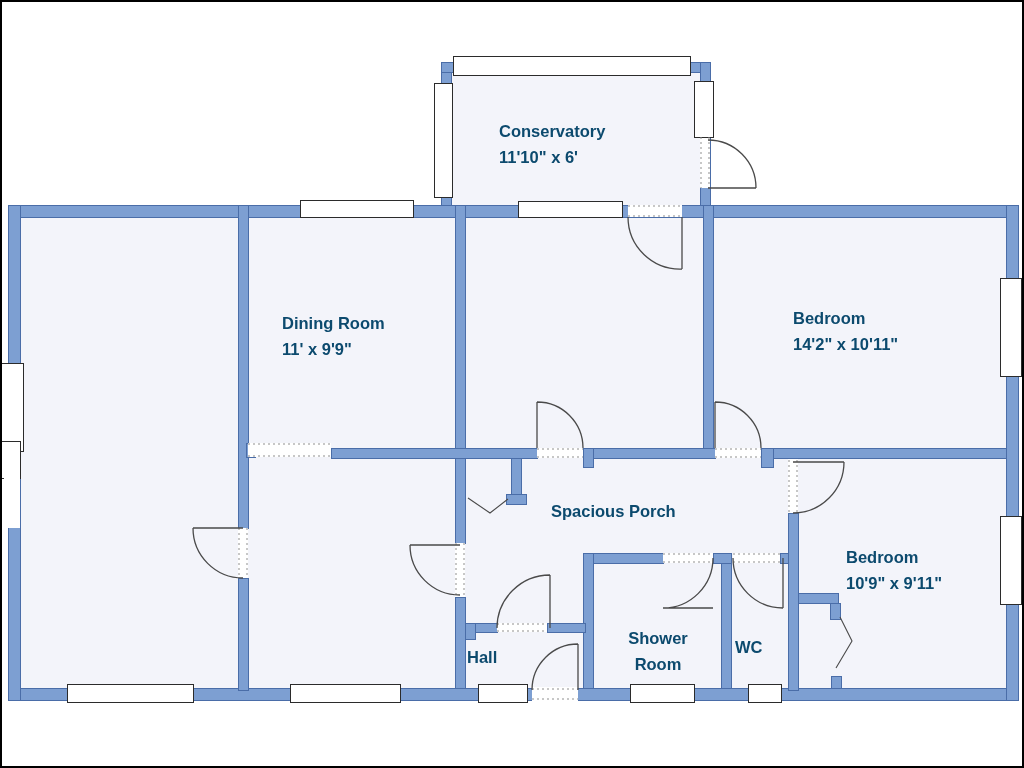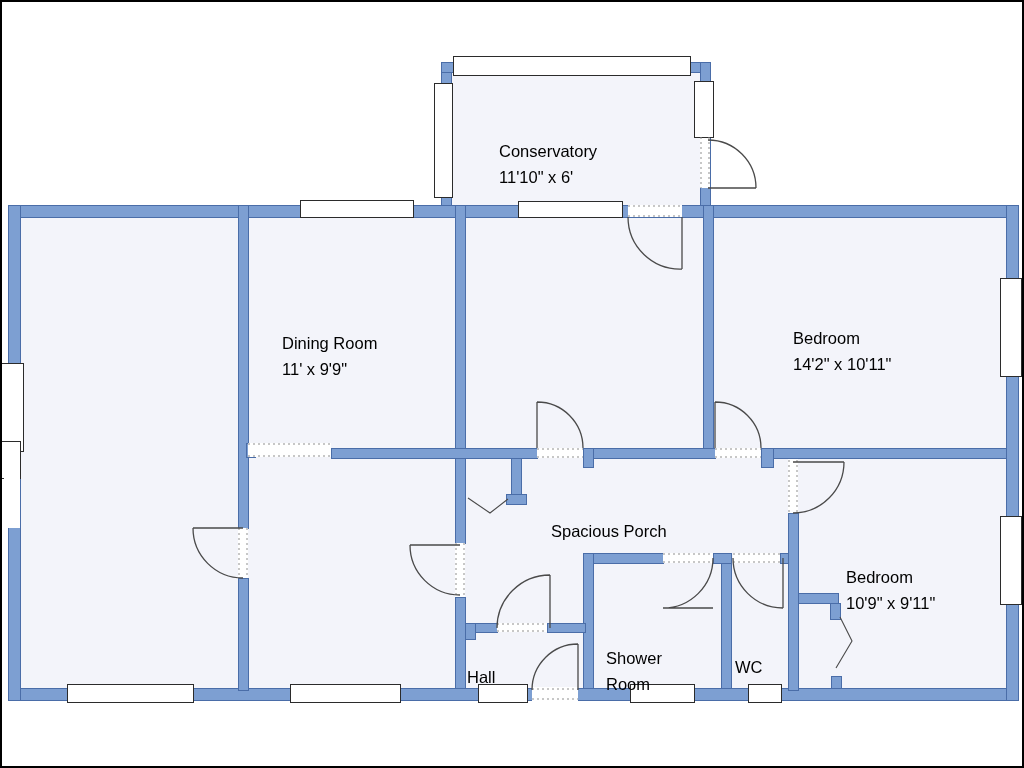--- a/index.html
+++ b/index.html
@@ -8,28 +8,27 @@
     position:relative;
     width:1024px;height:768px;
     background:#ffffff;
     overflow:hidden;
     font-family:"Liberation Sans", sans-serif;
   }
   .frame{position:absolute;inset:0;border:2px solid #000;pointer-events:none;}
   svg.plan{position:absolute;left:0;top:0;}
   .lbl{
     position:absolute;
-    font-weight:normal;
+    font-weight:bold;
     font-size:16.5px;
     line-height:26px;
-    color:#000000;
+    color:#0c4a6e;
     white-space:nowrap;
-    margin-top:20px;
   }
-  .lbl.wrap{white-space:normal;width:104px;}
+  .lbl.wrap{white-space:normal;width:104px;text-align:center;}
 </style>
 </head>
 <body>
 
 <div class="canvas">
 
   <svg class="plan" width="1024" height="768" viewBox="0 0 1024 768">
 
     <g shape-rendering="crispEdges">
       <rect x="441" y="62" width="269" height="150" fill="#f3f4fa"></rect>

